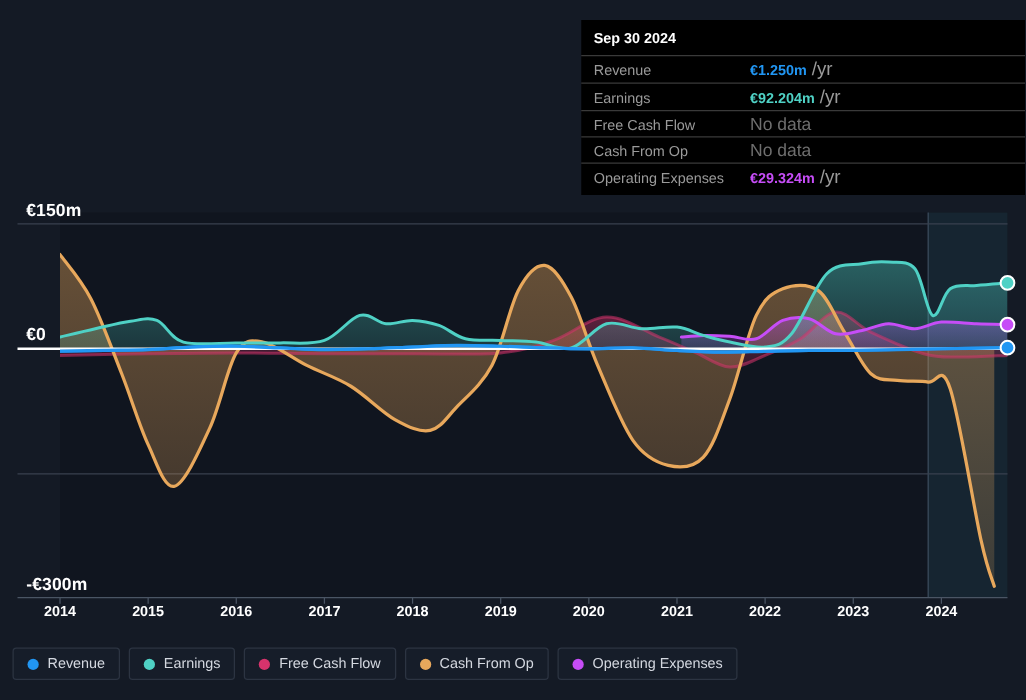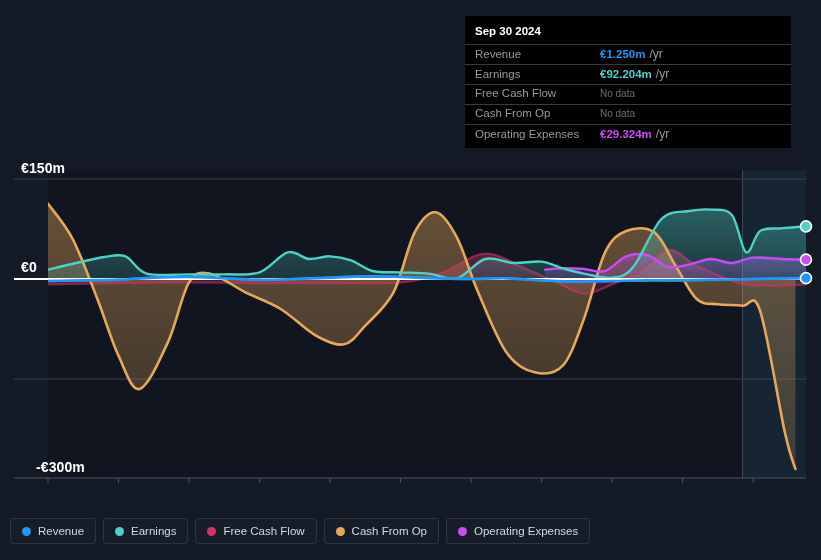--- a/index.html
+++ b/index.html
@@ -27,42 +27,42 @@
   .ylabel {
     position: absolute;
     font-size: 14px;
     font-weight: 700;
     color: #ffffff;
     letter-spacing: .1px;
     white-space: nowrap;
   }
   .ylabel-top    { left: 21px; top: 160px; }
   .ylabel-zero   { left: 21px; top: 259px; }
-  .ylabel-bottom { left: 36px; top: 459px; }
+  .ylabel-bottom { left: 21px; top: 459px; }
 
   
   .xlabels {
     position: absolute;
     left: 0; top: 484px;
     width: 821px; height: 18px;
   }
   .xlabel {
     position: absolute;
     transform: translateX(-50%);
     font-size: 11.5px;
     font-weight: 700;
     color: #ffffff;
     white-space: nowrap;
   }
 
   
   .tooltip {
     position: absolute;
     left: 465px; top: 16px;
-    width: 326px;
+    width: 355px;
     background: #000000;
     padding: 7px 0 4px 0;
     box-sizing: border-box;
     z-index: 40;
   }
   .tt-title {
     font-size: 11.5px;
     font-weight: 700;
     color: #ffffff;
     padding: 2px 10px 7px 10px;
@@ -80,27 +80,27 @@
     flex: none;
     font-size: 11.5px;
     color: #9a9a9a;
   }
   .tt-val {
     font-size: 11.5px;
     font-weight: 700;
     white-space: nowrap;
   }
   .tt-unit {
-    font-size: 12px;
+    font-size: 15px;
     font-weight: 400;
     color: #9a9a9a;
     margin-left: 4px;
   }
   .tt-nodata {
-    font-size: 10px;
+    font-size: 14px;
     color: #6e6e6e;
     font-weight: 400;
   }
 
   
   .legend {
     position: absolute;
     left: 10px; top: 518px;
     display: flex;
     gap: 7px;
@@ -193,20 +193,33 @@
         <circle cx="806" cy="226.33333333333334" r="5.5" fill="#4fd1c5" stroke="#ffffff" stroke-width="1.6"></circle>
         <circle cx="806" cy="259.6666666666667" r="5.5" fill="#c64df7" stroke="#ffffff" stroke-width="1.6"></circle>
         <circle cx="806" cy="278.1666666666667" r="5.5" fill="#2196f3" stroke="#ffffff" stroke-width="1.6"></circle>
       </svg>
   </div>
 
   <div class="ylabel ylabel-top">€150m</div>
   <div class="ylabel ylabel-zero">€0</div>
   <div class="ylabel ylabel-bottom">-€300m</div>
 
+  <div class="xlabels" id="xlabels">
+      <div class="xlabel" style="left: 48px;">2014</div>
+      <div class="xlabel" style="left: 118.512px;">2015</div>
+      <div class="xlabel" style="left: 189.023px;">2016</div>
+      <div class="xlabel" style="left: 259.535px;">2017</div>
+      <div class="xlabel" style="left: 330.047px;">2018</div>
+      <div class="xlabel" style="left: 400.558px;">2019</div>
+      <div class="xlabel" style="left: 471.07px;">2020</div>
+      <div class="xlabel" style="left: 541.581px;">2021</div>
+      <div class="xlabel" style="left: 612.093px;">2022</div>
+      <div class="xlabel" style="left: 682.605px;">2023</div>
+      <div class="xlabel" style="left: 753.116px;">2024</div>
+    </div>
 
   <div class="tooltip">
     <div class="tt-title">Sep 30 2024</div>
     <div id="tt-rows">
         <div class="tt-row">
           <div class="tt-label">Revenue</div>
           <div class="tt-val" style="color: rgb(33, 150, 243);">€1.250m</div>
           <div class="tt-unit">/yr</div>
         </div>
         <div class="tt-row">

